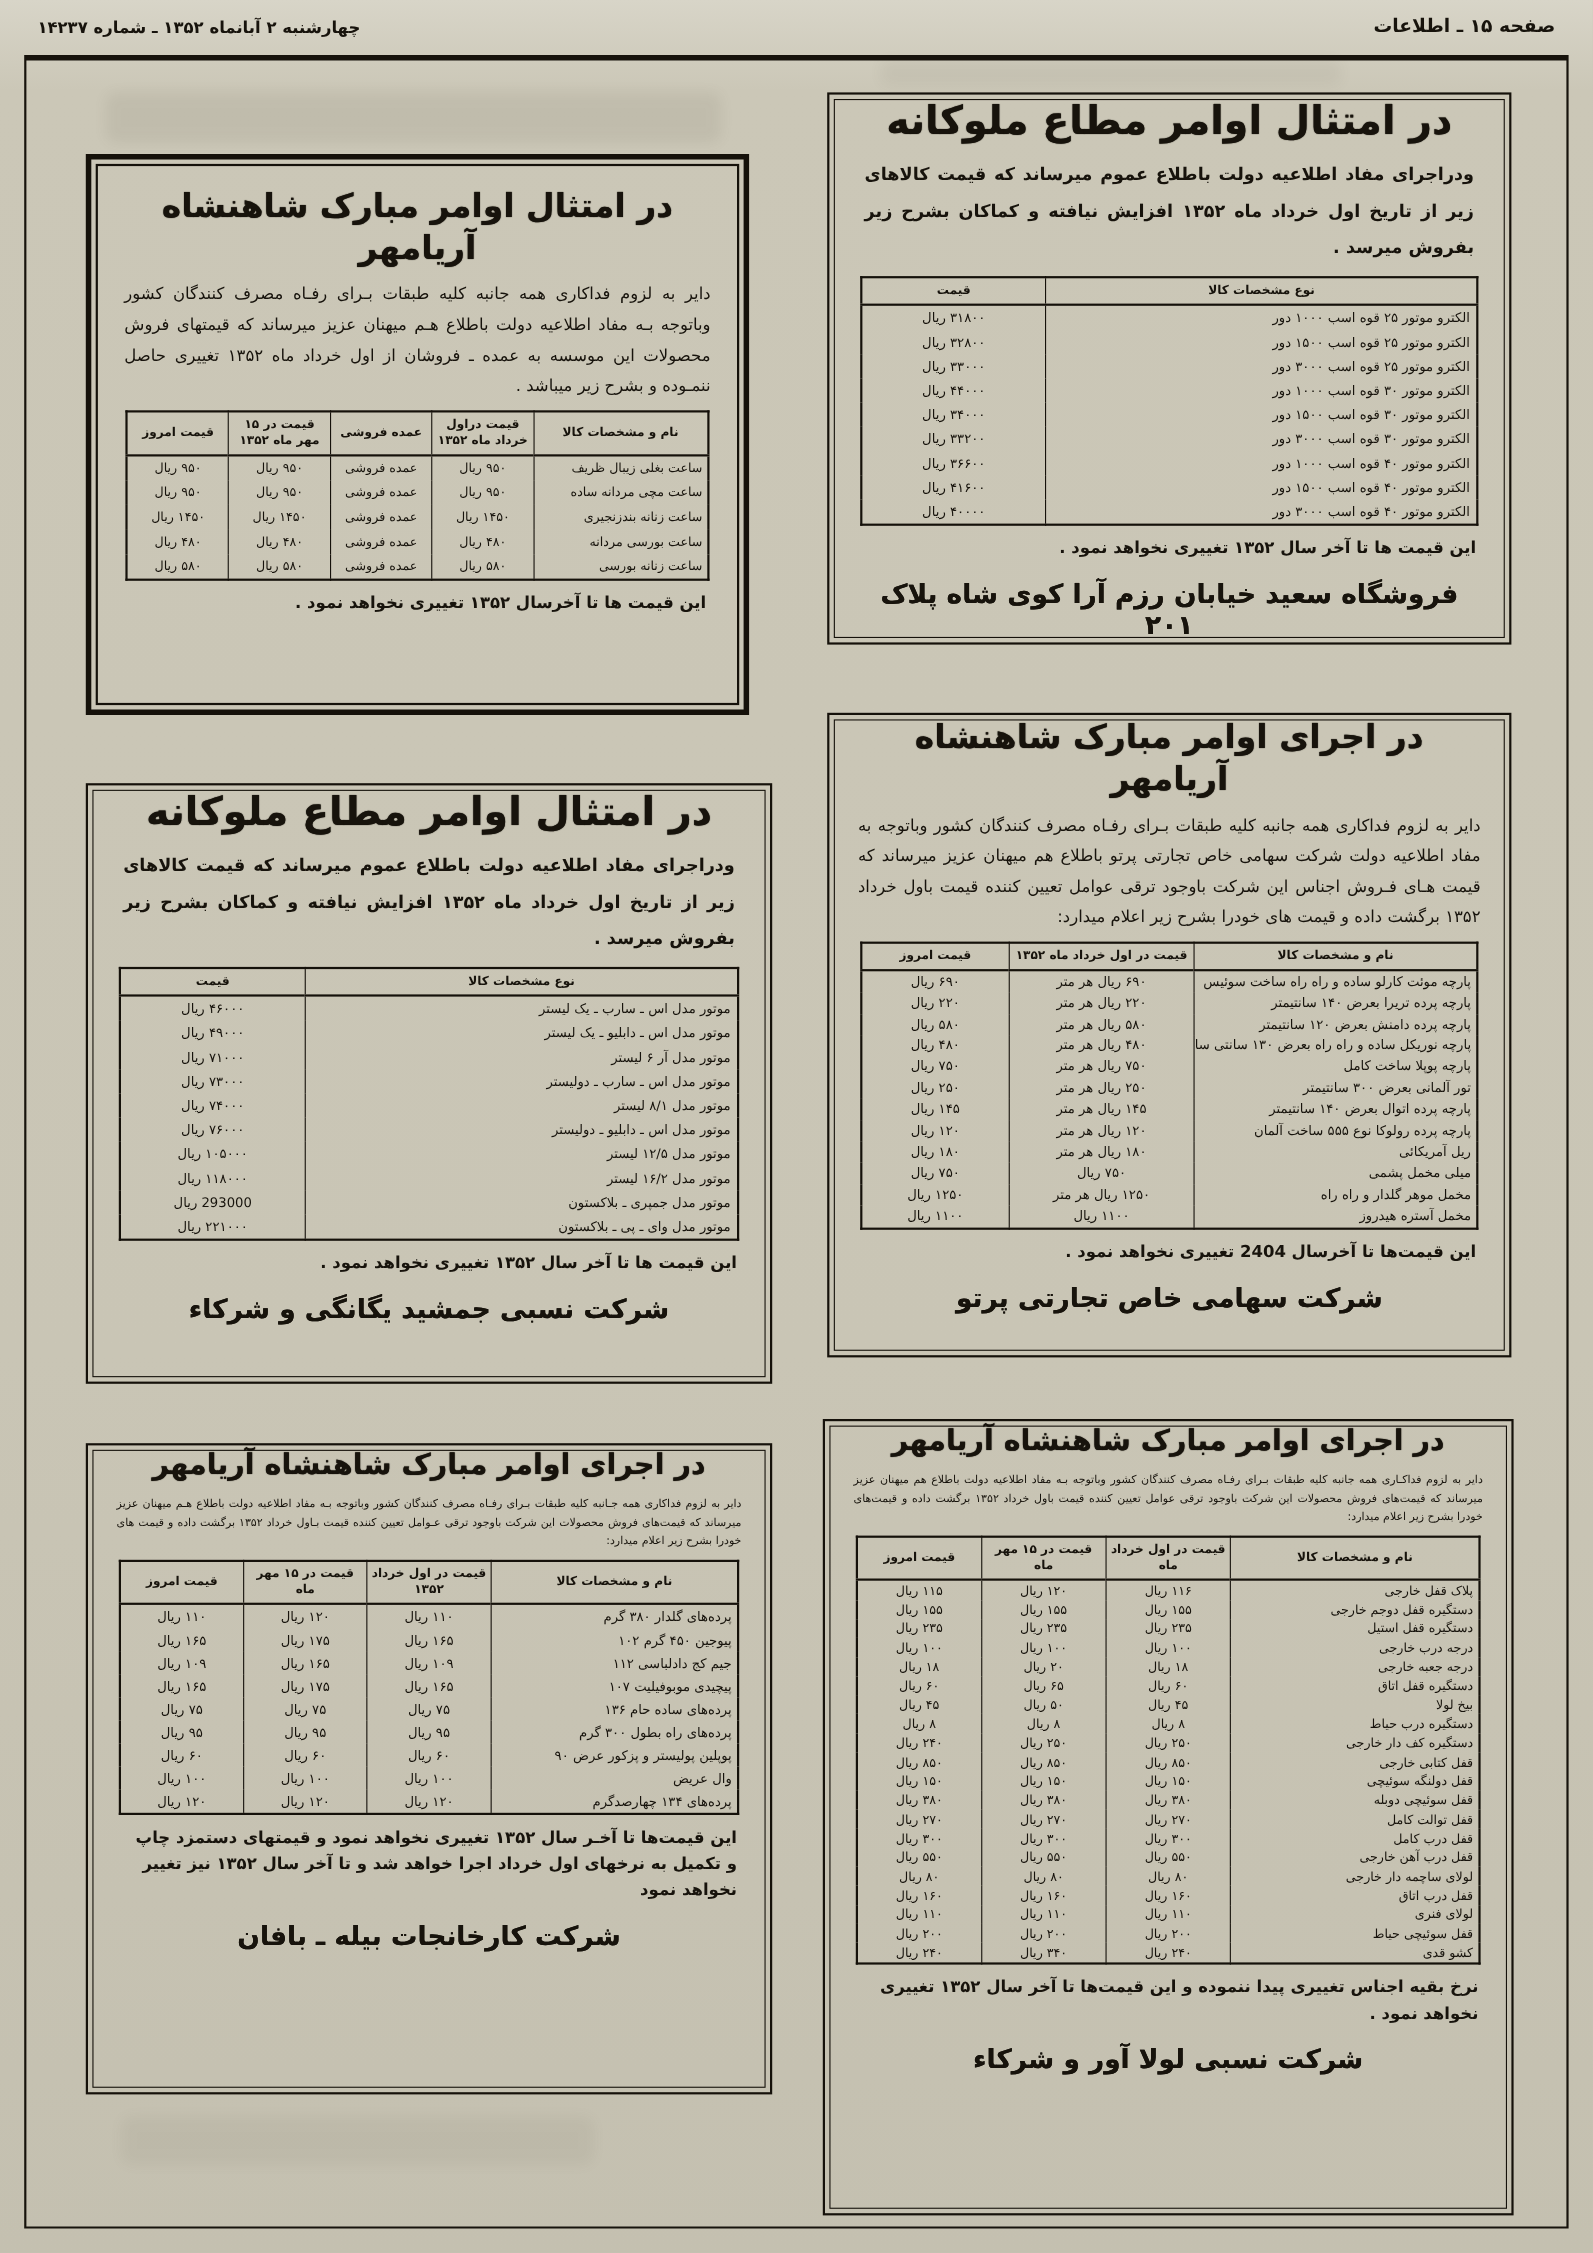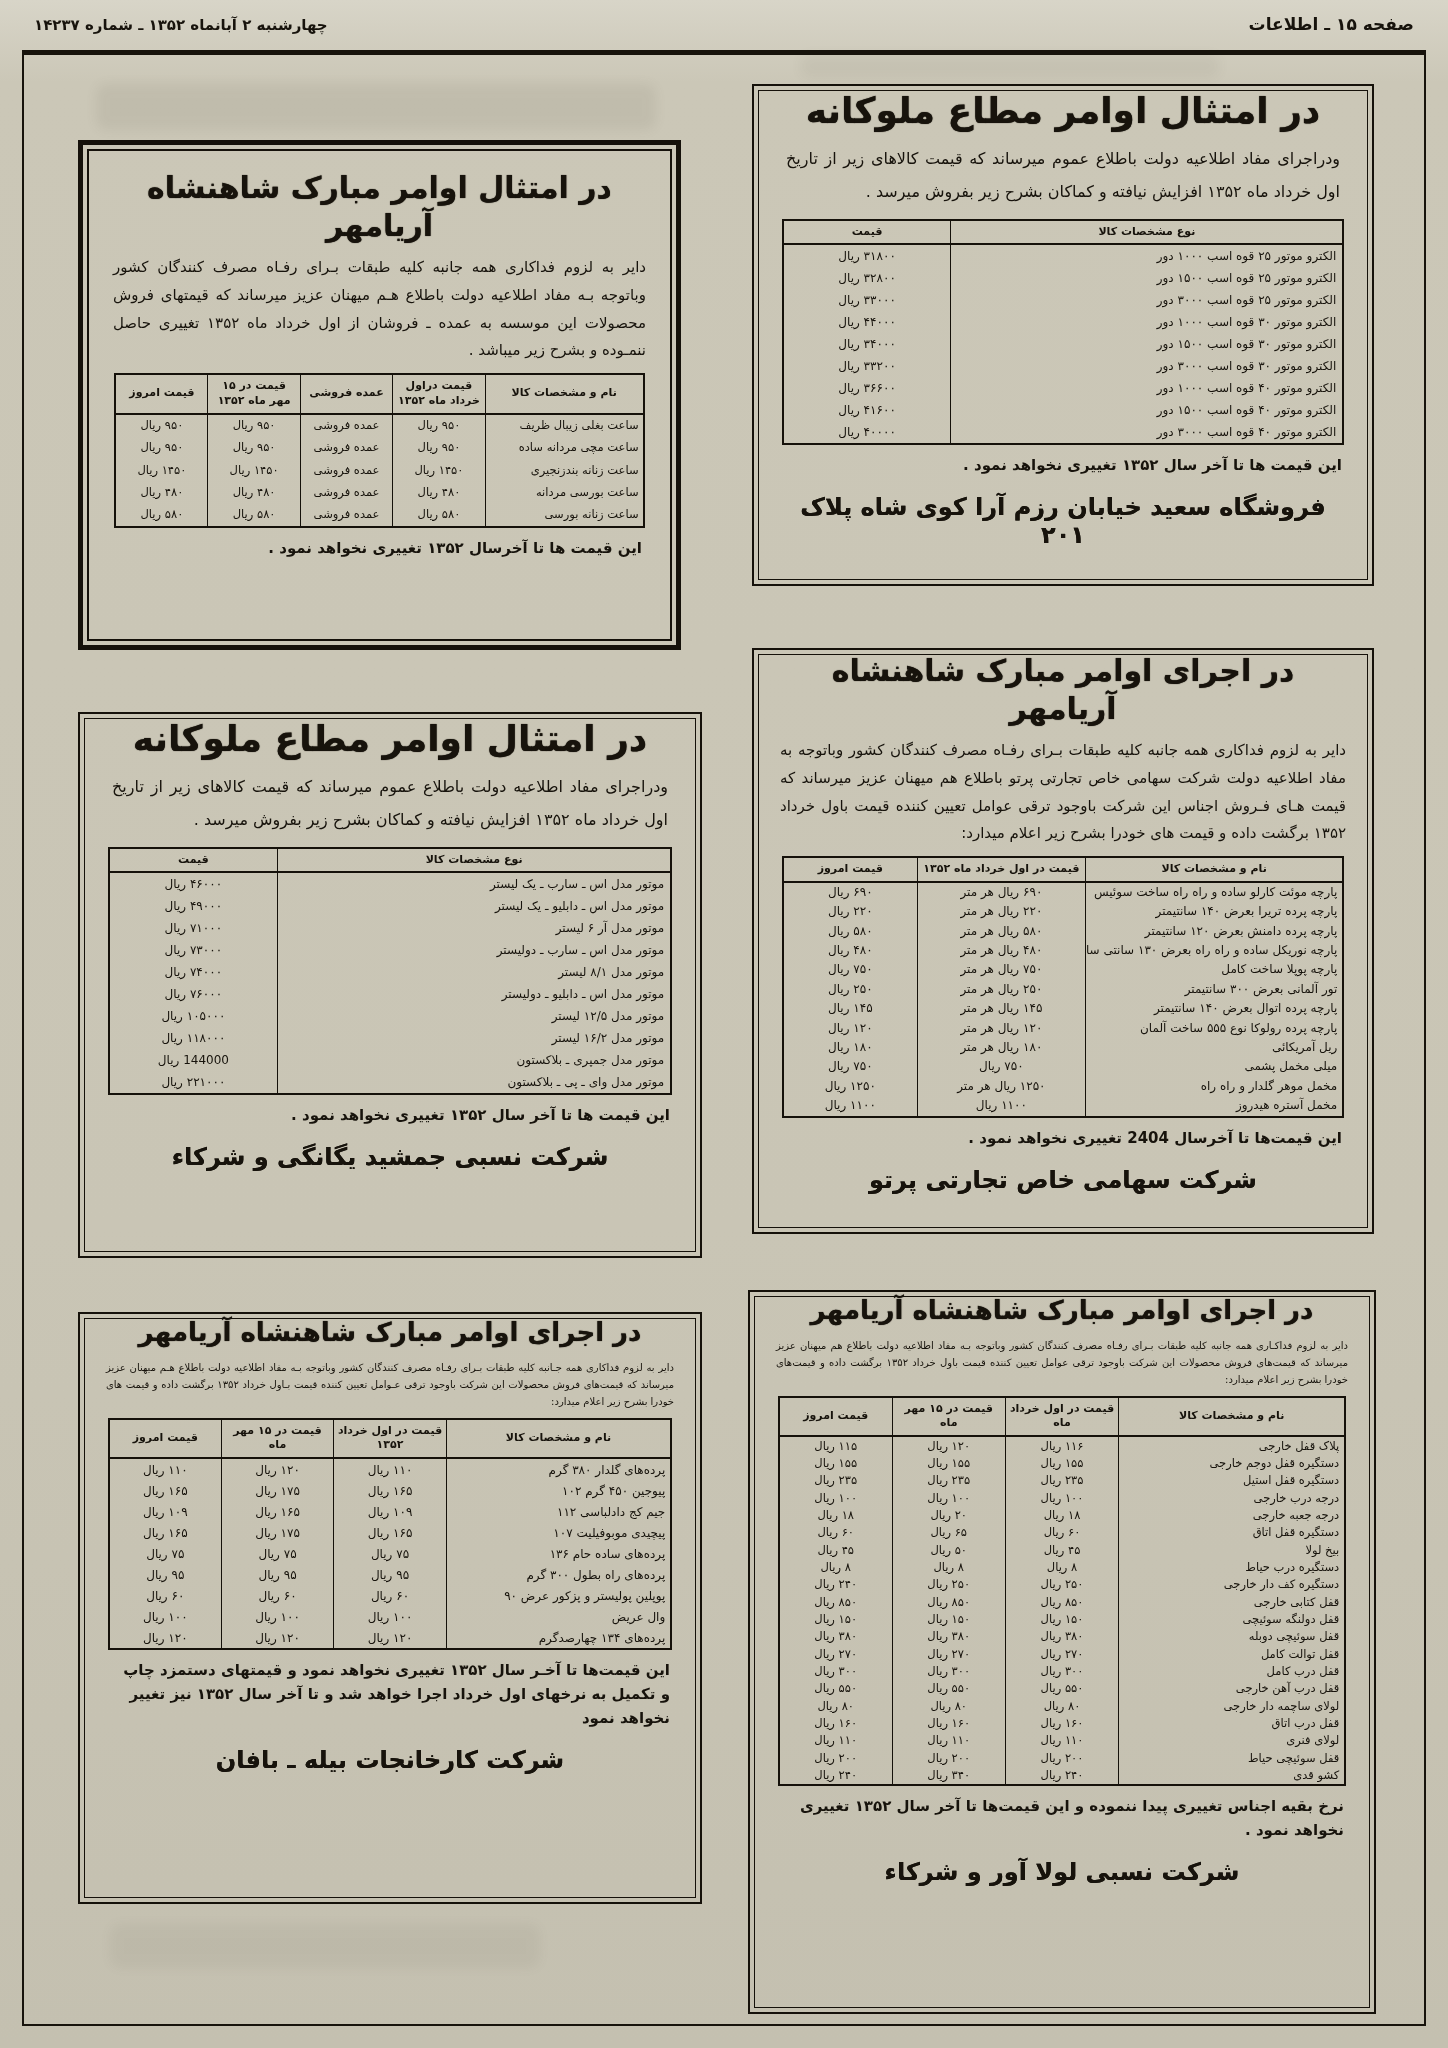--- a/index.html
+++ b/index.html
@@ -37,21 +37,21 @@
     padding:24px 26px 12px;
   }
 
   .ad-title {
     text-align:center; font-weight:700; margin-bottom:10px;
     text-shadow:0 0 1px currentColor; line-height:1.25;
   }
   .t-xl { font-size:36px; } .t-lg { font-size:30px; } .t-md { font-size:26px; }
 
   .ad-body { font-size:15px; line-height:1.85; text-align:justify; margin:2px 4px 8px; }
-  .ad-body.roomy { font-size:16px; line-height:2.05; margin:4px 10px 10px; }
+  .ad-body.roomy { font-size:16px; line-height:2.05; margin:4px 10px 10px;font-weight:bold; }
   .ad-body.tight { font-size:10px; line-height:1.7; }
 
   .price-table {
     border-collapse:collapse; border:2px solid #15110a;
     margin:6px auto 8px; width:98%; font-size:12px;
     table-layout:fixed;
   }
   .price-table th {
     font-weight:700; border-bottom:2px solid #15110a;
     padding:4px 3px; font-size:11px; line-height:1.35; 
@@ -314,21 +314,21 @@
           <tr>
             <td>موتور مدل ۱۲/۵ لیستر</td>
             <td>۱۰۵۰۰۰ ریال</td>
           </tr>
           <tr>
             <td>موتور مدل ۱۶/۲ لیستر</td>
             <td>۱۱۸۰۰۰ ریال</td>
           </tr>
           <tr>
             <td>موتور مدل جمپری ـ بلاکستون</td>
-            <td>144000 ریال</td>
+            <td>293000 ریال</td>
           </tr>
           <tr>
             <td>موتور مدل وای ـ پی ـ بلاکستون</td>
             <td>۲۲۱۰۰۰ ریال</td>
           </tr>
         </tbody>
       </table>
     <p class="ad-footer">این قیمت ها تا آخر سال ۱۳۵۲ تغییری نخواهد نمود .</p>
     <div class="ad-sign">شرکت نسبی جمشید یگانگی و شرکاء</div>
   </section>

